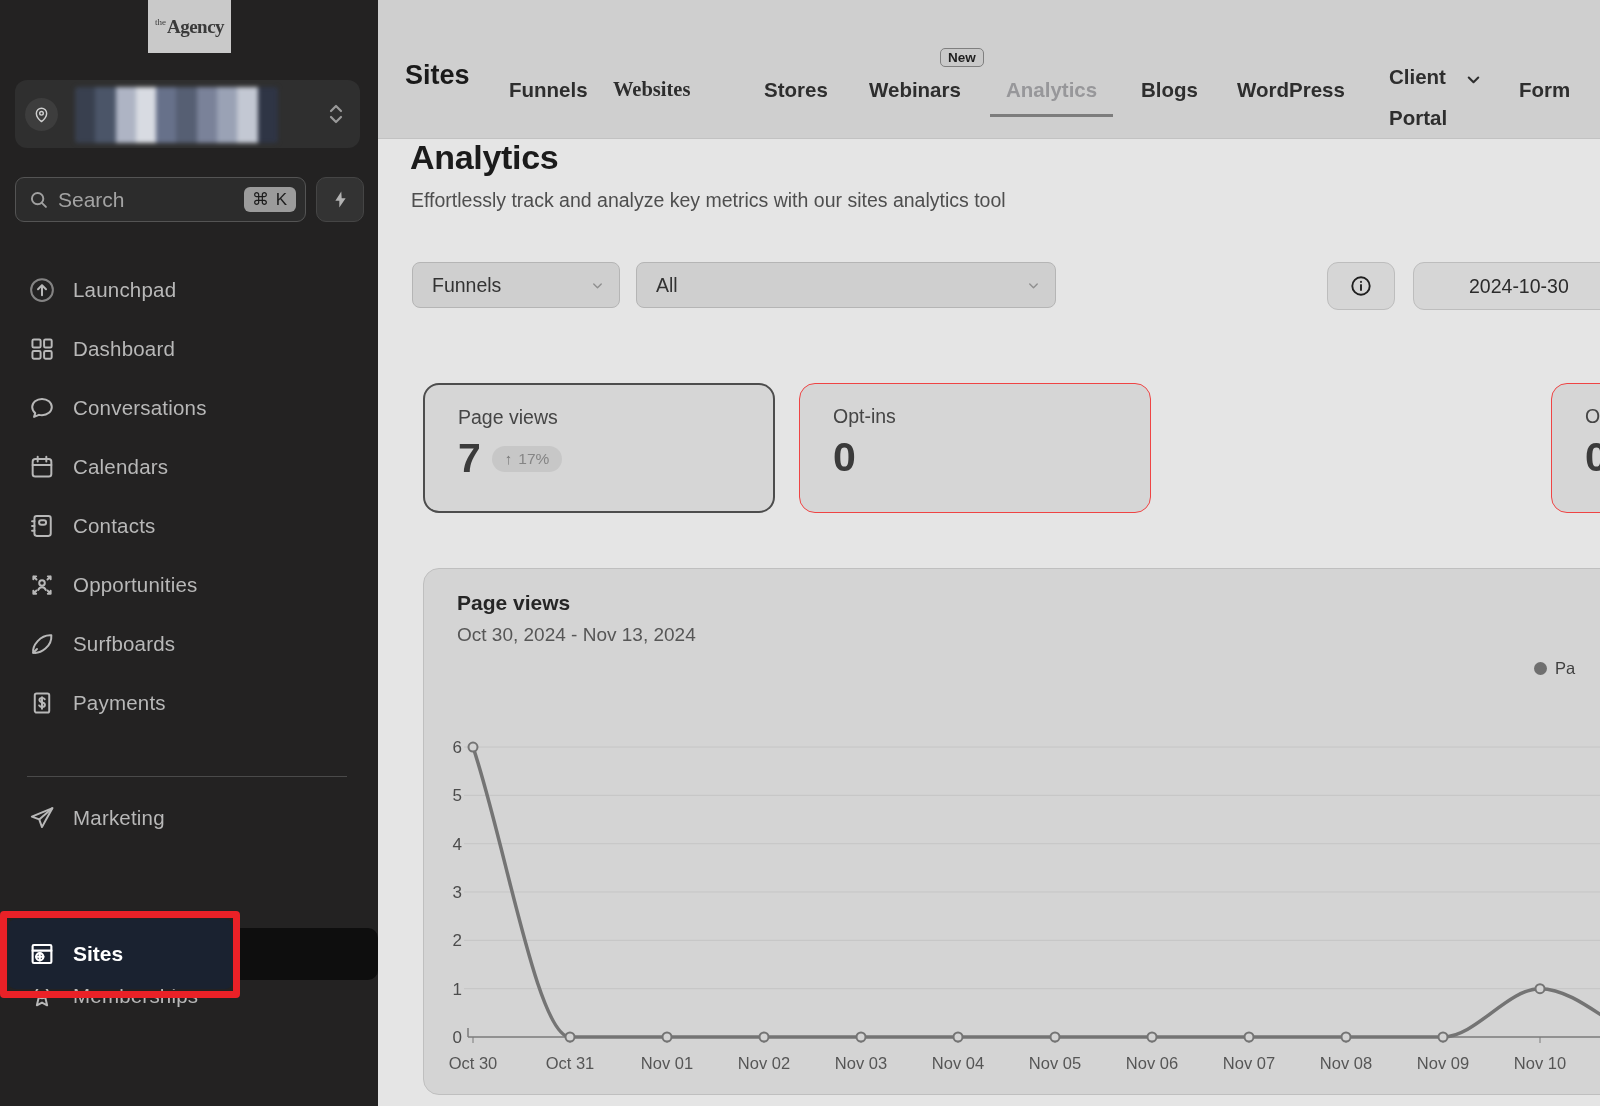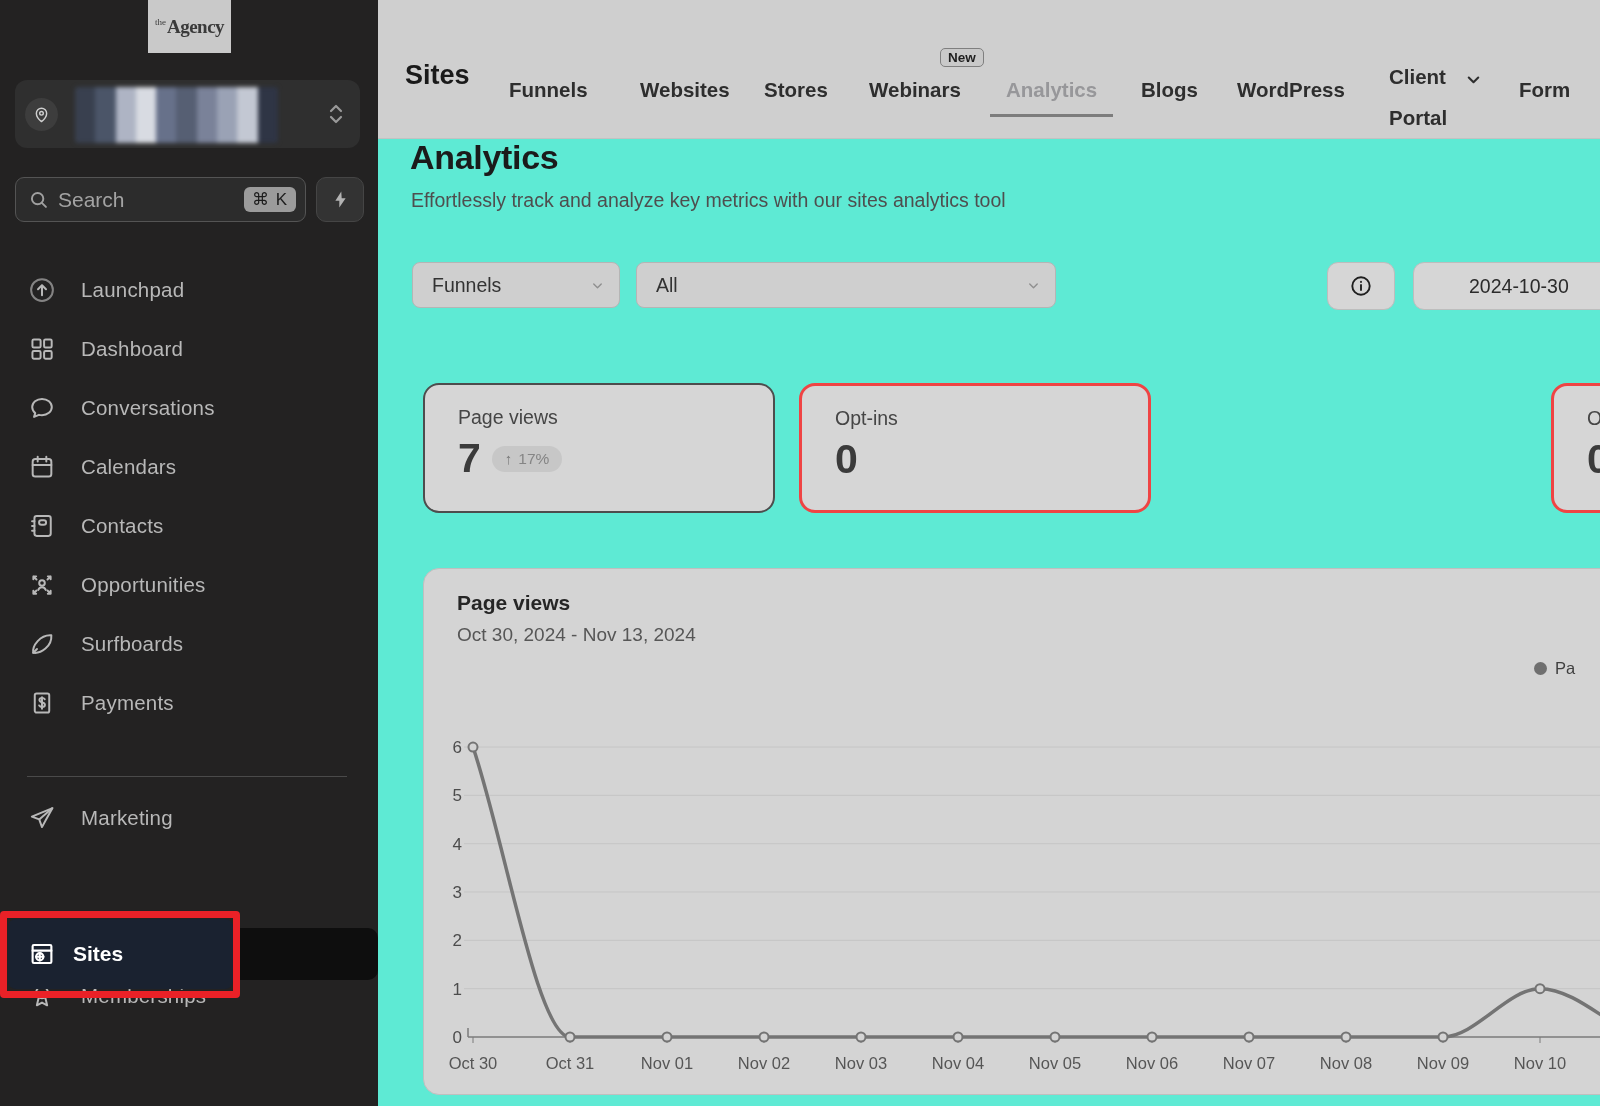--- a/index.html
+++ b/index.html
@@ -1,19 +1,19 @@
 <!DOCTYPE html>
 <html><head>
 <meta charset="utf-8">
 <style>
   * { margin:0; padding:0; box-sizing:border-box; }
   html,body { background:#111; }
   #app {
     position:relative; width:1600px; height:1106px; overflow:hidden;
-    font-family:"Liberation Sans", sans-serif; background:#5eead4;
+    font-family:"Liberation Sans", sans-serif; background:#e5e5e5;
   }
   
   .sidebar { position:absolute; left:0; top:0; width:378px; height:1106px; background:#232222; z-index:5; }
   .logo-box {
     position:absolute; left:148px; top:0; width:83px; height:53px; background:#c9c9c9;
     display:flex; align-items:center; justify-content:center;
     font-family:"Liberation Serif", serif; color:#3a3a3a;
   }
   .logo-box .pre { font-size:9px; position:relative; top:-5px; margin-right:1px; }
   .logo-box .main { font-size:19px; font-weight:700; letter-spacing:-0.5px; }
@@ -41,41 +41,41 @@
     margin-right:9px; background:#9b9b9b; color:#1c1c1c; font-size:17px; font-weight:500;
     padding:2px 8px; border-radius:6px; letter-spacing:1px;
   }
   .boltbtn {
     position:absolute; left:316px; top:177px; width:48px; height:45px; background:#333333;
     border:1px solid #454545; border-radius:10px; display:flex; align-items:center; justify-content:center;
     cursor:pointer;
   }
   .nav-item {
     position:absolute; left:8px; width:340px; height:59px; display:flex; align-items:center;
-    color:#b8b8b8; cursor:pointer;gap:8px;
+    color:#b8b8b8; cursor:pointer;
   }
   .nav-item .ic { width:30px; height:30px; margin-left:19px; display:flex; align-items:center; justify-content:center; }
   .nav-item .lbl { margin-left:16px; font-size:20.5px; font-weight:500; letter-spacing:0.2px; }
   .divider { position:absolute; left:27px; top:776px; width:320px; height:1px; background:#4a4a4a; }
   .row-strip { position:absolute; left:120px; top:928px; width:258px; height:52px; background:#0e0e0e; border-radius:0 10px 10px 0; z-index:6; }
   .sites-pill {
     position:absolute; left:8px; top:919px; width:225px; height:70px; background:#1a2230;
     border-radius:8px; display:flex; align-items:center; color:#ffffff; cursor:pointer; z-index:7;
   }
   .sites-pill .ic { width:30px; height:30px; margin-left:19px; display:flex; align-items:center; justify-content:center; }
   .sites-pill .lbl { margin-left:16px; font-size:21px; font-weight:600; }
   .red-box {
     position:absolute; left:0px; top:911px; width:240px; height:87px;
     border:7px solid #ea2127; border-radius:4px; z-index:8; pointer-events:none;
   }
   
   .topnav { position:absolute; left:378px; top:0; width:1222px; height:139px; background:#cfcfcf; border-bottom:1px solid #c2c2c2; }
   .section-title { position:absolute; left:27px; top:60px; font-size:27px; font-weight:700; color:#1a1a1a; cursor:pointer; }
   .tn { position:absolute; top:78px; font-size:20.5px; font-weight:600; color:#2e2e2e; cursor:pointer; white-space:nowrap; }
-  .tn-funnels { left:131px; } .tn-websites { left:262px; } .tn-stores { left:386px; }
+  .tn-funnels { left:131px; } .tn-websites { left:235px;font-family:Liberation Serif, serif; } .tn-stores { left:386px; }
   .tn-webinars { left:491px; } .tn-analytics { left:628px; color:#97979a; }
   .tn-blogs { left:763px; } .tn-wordpress { left:859px; }
   .tn-underline { position:absolute; left:612px; top:114px; width:123px; height:3px; background:#7d7d7d; }
   .new-badge {
     position:absolute; left:562px; top:48px; background:#c9c9c9; border:1.5px solid #7f7f7f;
     border-radius:5px; font-size:13.5px; font-weight:700; color:#1f1f1f; padding:1px 7px; cursor:pointer;
   }
   .tn-client { position:absolute; left:1011px; top:56px; font-size:20.5px; font-weight:600; color:#2e2e2e; line-height:41px; cursor:pointer; }
   .tn-client-chev { position:absolute; left:1086px; top:70px; color:#2e2e2e; cursor:pointer; }
   .tn-form { left:1141px; }
@@ -97,21 +97,21 @@
     color:#1f1f1f; cursor:pointer;
   }
   .date-box {
     position:absolute; left:1413px; top:262px; width:260px; height:48px; background:#d6d6d6;
     border:1px solid #bdbdbd; border-radius:11px; display:flex; align-items:center; cursor:pointer;
   }
   .date-box .val { margin-left:55px; font-size:19.5px; color:#2b2b2b; }
   
   .card {
     position:absolute; top:383px; width:352px; height:130px; background:#d6d6d6;
-    border:3px solid #ef4444; border-radius:16px; cursor:pointer;
+    border:1px solid #ef4444; border-radius:16px; cursor:pointer;
   }
   .card.sel { border:2px solid #4d4d4d; }
   .card .clabel { position:absolute; left:33px; top:21px; font-size:19.5px; color:#454545; }
   .card .cvalrow { position:absolute; left:33px; top:50px; display:flex; align-items:center; }
   .card .cval { font-size:41px; font-weight:700; color:#3b3b3b; letter-spacing:-1px; }
   .delta {
     display:flex; align-items:center; margin-left:12px; background:#c7c7c7; border-radius:999px;
     padding:4px 13px; color:#858585; font-size:15.5px;
   }
   .delta .arr { margin-right:6px; font-size:15px; color:#7a7a7a; }

